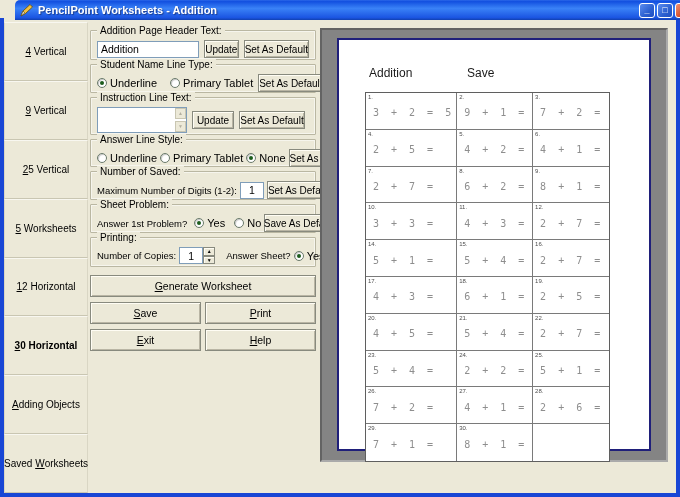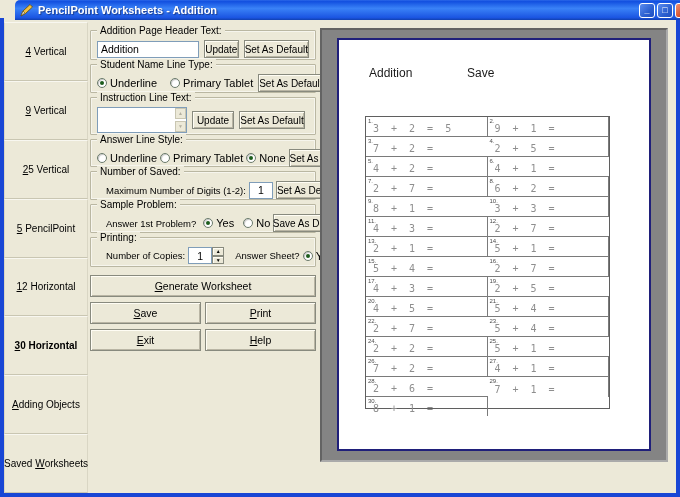--- a/index.html
+++ b/index.html
@@ -50,21 +50,21 @@
     padding:1px 3px; font-family:"Liberation Sans",sans-serif; }
   .btn { background:#ece9d8; border:1px solid #888a7e;
     box-shadow:inset 1px 1px 0 #fffdf4, inset -1px -1px 0 #b9b5a4;
     font-size:10px; display:flex; align-items:center; justify-content:center;
     height:18px; cursor:default; white-space:nowrap; }
   .radio-opt { display:flex; align-items:center; gap:3px; font-size:11px; white-space:nowrap; }
   .radio { width:10px; height:10px; border-radius:50%; background:#fff;
     border:1px solid #6a7a6a; box-shadow:inset 1px 1px 1px #c8c8c8; position:relative; }
   .radio.on::after { content:""; position:absolute; left:2px; top:2px; width:4px; height:4px;
     border-radius:50%; background:#1c5c1c; }
-  .flabel { font-size:9.5px; white-space:nowrap;margin-left:9px; }
+  .flabel { font-size:9.5px; white-space:nowrap; }
 
   .ta-wrap { position:relative; width:90px; height:26px; background:#fff; border:1px solid #7f9db9; }
   .ta { position:absolute; inset:0; right:11px; border:none; resize:none; font-size:10px;
     font-family:"Liberation Sans",sans-serif; outline:none; }
   .scrollstub { position:absolute; right:0; top:0; width:11px; height:100%;
     display:flex; flex-direction:column; justify-content:space-between; }
   .sbtn { height:11px; background:#ece9d8; border:1px solid #c9c6b2; color:#b3b0a0;
     font-size:5px; line-height:9px; text-align:center; }
 
   .spinner { display:flex; }
@@ -80,22 +80,22 @@
   .btn-half { flex:1; }
 
   
   .preview { position:absolute; left:320px; top:28px; width:348px; height:434px;
     background:#848484; border-top:2px solid #636363; border-left:2px solid #636363;
     border-right:2px solid #aaa; border-bottom:2px solid #aaa; z-index:4; }
   .page { position:absolute; left:15px; top:8px; width:314px; height:413px;
     background:#fff; border:2px solid #1f1f7a; }
   .page-title { position:absolute; left:30px; top:26px; font-size:12px; color:#1a1a1a; }
   .name-label { position:absolute; left:128px; top:26px; font-size:12px; color:#1a1a1a; }
-  .problems { position:absolute; left:26px; top:76px; width:245px; height:293px;
-    display:grid; grid-template-columns:repeat(2,1fr); grid-template-rows:repeat(10,1fr);
+  .problems { position:absolute; left:26px; top:52px; width:245px; height:370px;
+    display:grid; grid-template-columns:repeat(3,1fr); grid-template-rows:repeat(10,1fr);
     border:1px solid #5f5f5f; background:#fff; }
   .cell { position:relative; border-right:1px solid #7a7a7a; border-bottom:1px solid #7a7a7a;
     display:flex; align-items:center; padding:6px 2px 2px 7px; }
   .cell:nth-child(3n) { border-right:none; }
   .cell:nth-child(n+28) { border-bottom:none; }
   .pnum { position:absolute; top:1px; left:2px; font-size:6px; color:#4e4e4e; letter-spacing:0; }
   .pexpr { font-family:"DejaVu Sans Mono",monospace; font-size:10px; color:#8e8e8e;
     letter-spacing:3px; white-space:nowrap; }
 </style>
 </head>
@@ -114,21 +114,21 @@
       <div class="tb-btn minmax">_</div>
       <div class="tb-btn minmax">□</div>
       <div class="tb-btn close">✕</div>
     </div>
   </div>
 
   <div class="sidebar" id="sidebar">
       <div class="side-item"><span class="accel">4</span><span> Vertical</span></div>
       <div class="side-item"><span class="accel">9</span><span> Vertical</span></div>
       <div class="side-item"><span class="accel">2</span><span>5 Vertical</span></div>
-      <div class="side-item"><span class="accel">5</span><span> PencilPoint</span></div>
+      <div class="side-item"><span class="accel">5</span><span> Worksheets</span></div>
       <div class="side-item"><span class="accel">1</span><span>2 Horizontal</span></div>
       <div class="side-item active"><span class="accel">3</span><span>0 Horizontal</span></div>
       <div class="side-item"><span class="accel">A</span><span>dding Objects</span></div>
       <div class="side-item"><span>Saved </span><span class="accel">W</span><span>orksheets</span></div>
     </div>
 
   <div class="form-col">
 
     <div class="gb" style="height:30px">
       <span class="gb-label">Addition Page Header Text:</span>
@@ -191,21 +191,21 @@
     <div class="gb" style="height:29px">
       <span class="gb-label">Number of Saved:</span>
       <div class="row tight">
         <span class="flabel">Maximum Number of Digits (1-2):</span>
         <input class="txt spin-val" value="1" style="">
         <div class="btn" style="width:66px;margin-left:auto">Set As Default</div>
       </div>
     </div>
 
     <div class="gb" style="height:29px">
-      <span class="gb-label">Sample Problem:</span>
+      <span class="gb-label">Sheet Problem:</span>
       <div class="row tight">
         <span class="flabel">Answer 1st Problem?</span>
         <label class="radio-opt" style="margin-left:4px">
           <span class="radio on"></span>
           <span>Yes</span>
         </label>
         <label class="radio-opt" style="margin-left:6px">
           <span class="radio"></span>
           <span>No</span>
         </label>
@@ -311,38 +311,38 @@
           </div>
           <div class="cell">
             <span class="pnum">11.</span>
             <span class="pexpr">4 + 3 =</span>
           </div>
           <div class="cell">
             <span class="pnum">12.</span>
             <span class="pexpr">2 + 7 =</span>
           </div>
           <div class="cell">
-            <span class="pnum">13.</span>
-            <span class="pexpr">2 + 1 =</span>
-          </div>
-          <div class="cell">
             <span class="pnum">14.</span>
             <span class="pexpr">5 + 1 =</span>
           </div>
           <div class="cell">
             <span class="pnum">15.</span>
             <span class="pexpr">5 + 4 =</span>
           </div>
           <div class="cell">
             <span class="pnum">16.</span>
             <span class="pexpr">2 + 7 =</span>
           </div>
           <div class="cell">
             <span class="pnum">17.</span>
             <span class="pexpr">4 + 3 =</span>
+          </div>
+          <div class="cell">
+            <span class="pnum">18.</span>
+            <span class="pexpr">6 + 1 =</span>
           </div>
           <div class="cell">
             <span class="pnum">19.</span>
             <span class="pexpr">2 + 5 =</span>
           </div>
           <div class="cell">
             <span class="pnum">20.</span>
             <span class="pexpr">4 + 5 =</span>
           </div>
           <div class="cell">

